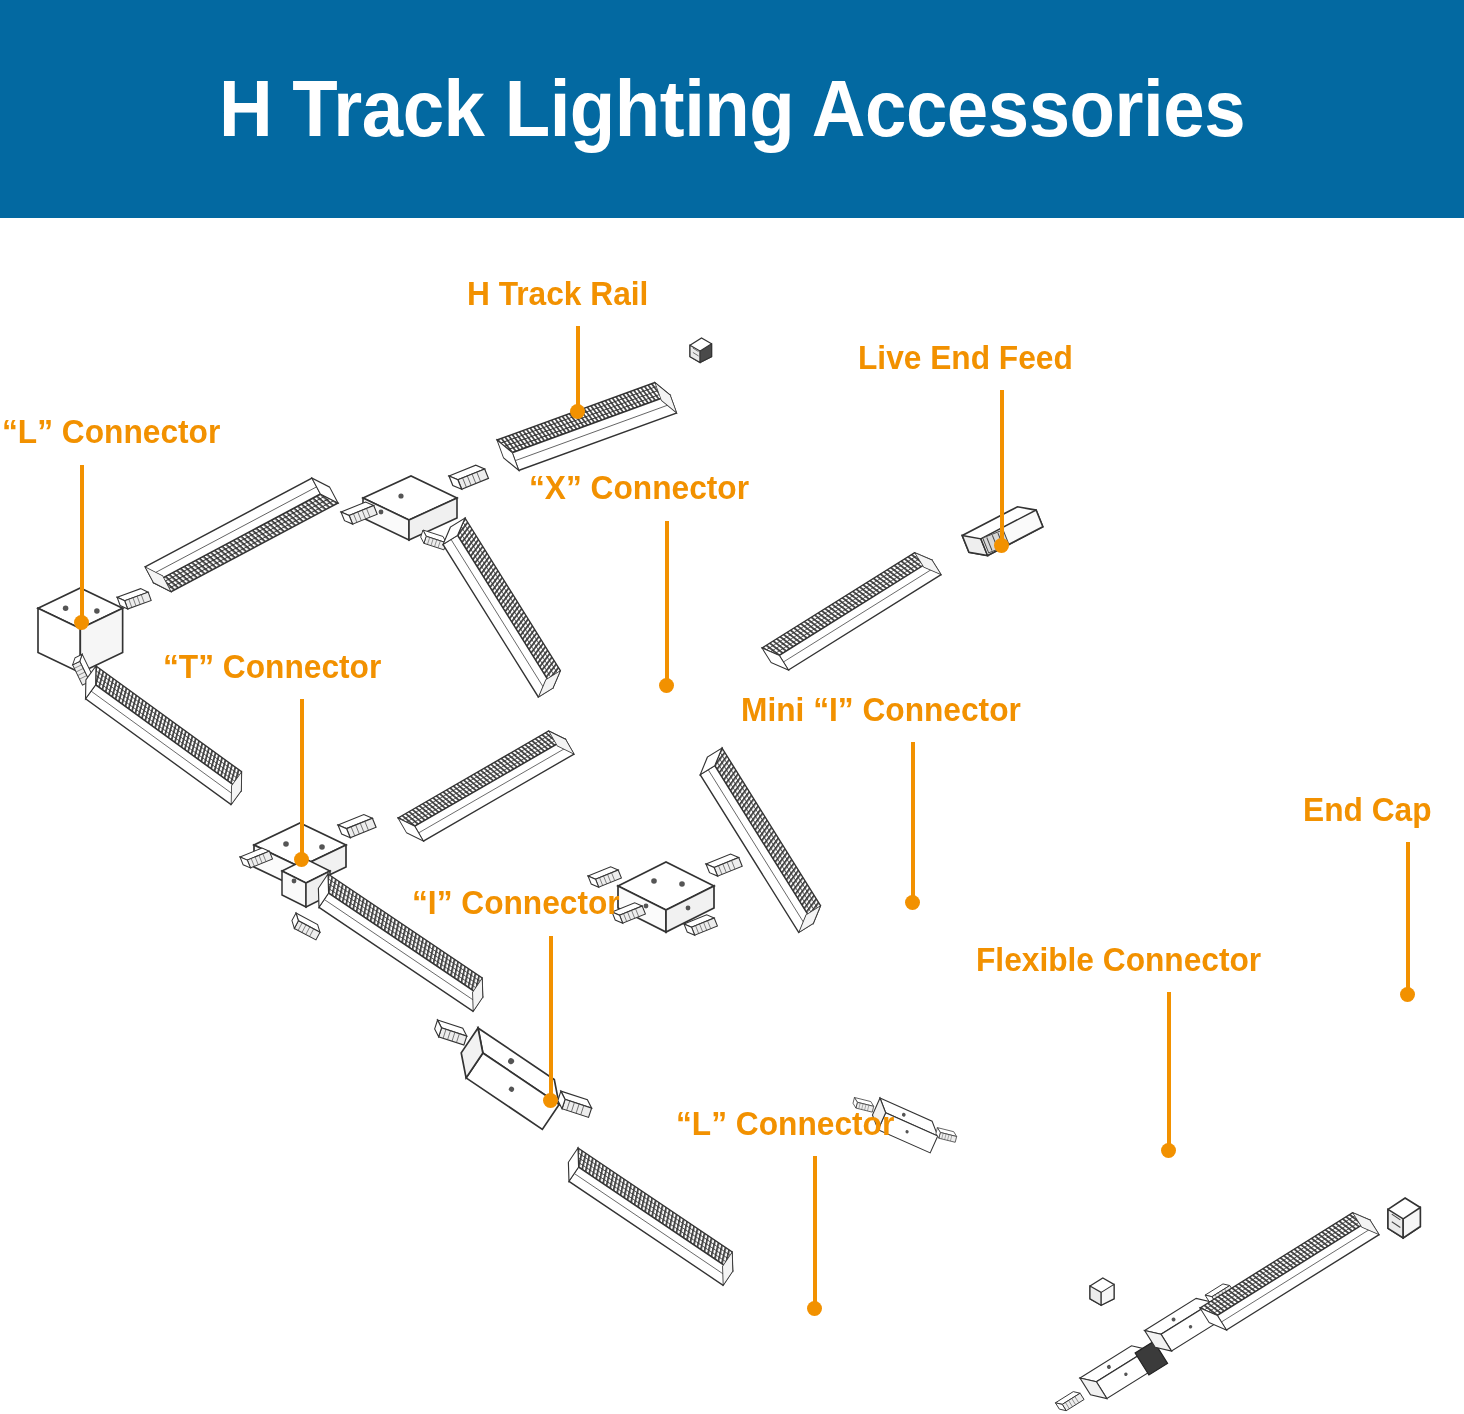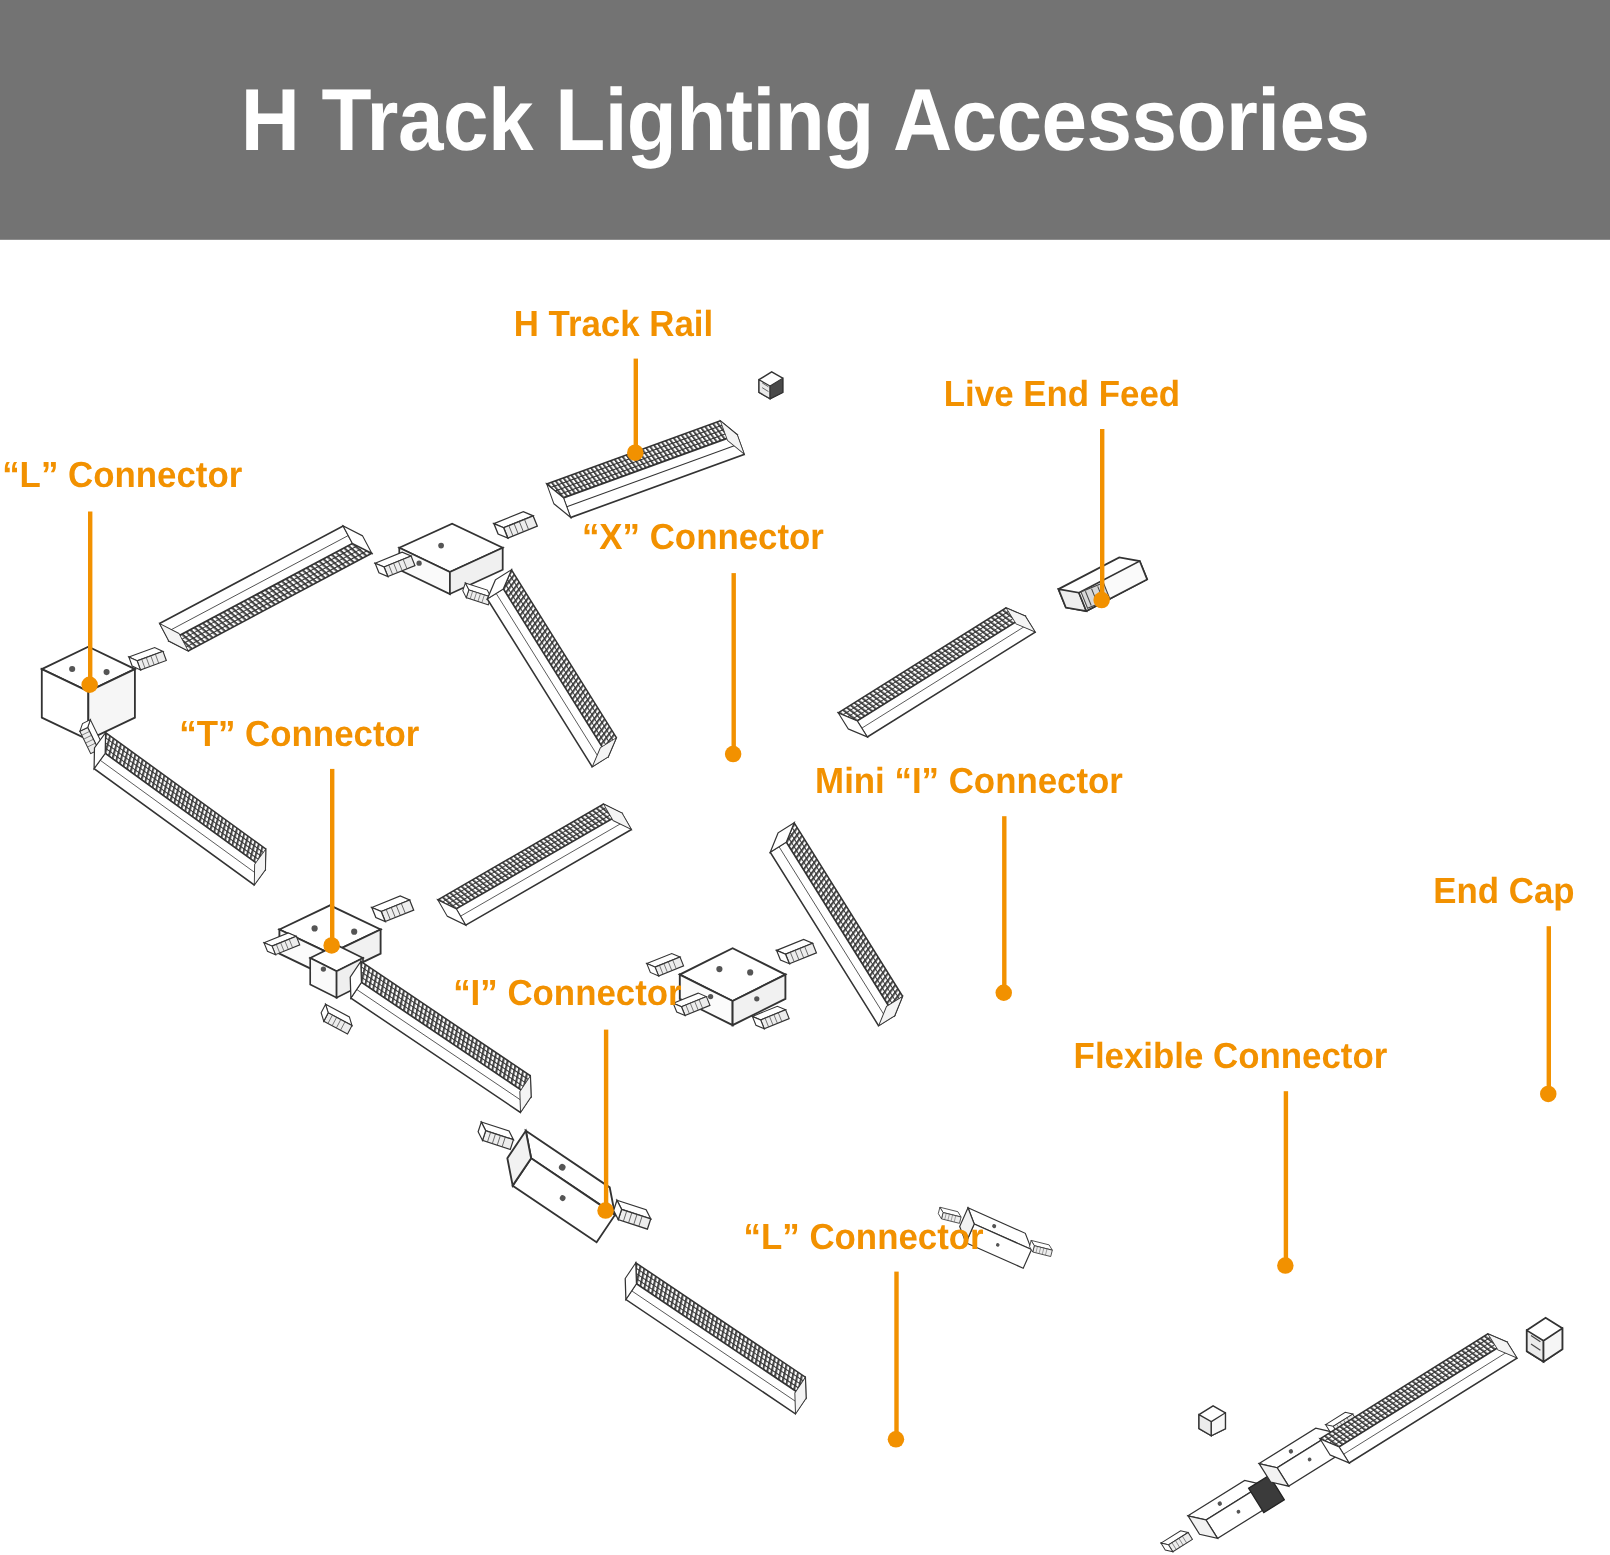--- a/index.html
+++ b/index.html
@@ -18,21 +18,21 @@
     background: #ffffff;
     overflow: hidden;
   }
   
   #header-banner {
     position: absolute;
     left: 0;
     top: 0;
     width: 1464px;
     height: 218px;
-    background: #737373;
+    background: #0369a1;
   }
   #page-title {
     position: absolute;
     left: 0;
     top: 0;
     width: 1464px;
     height: 218px;
     display: flex;
     align-items: center;
     justify-content: center;

